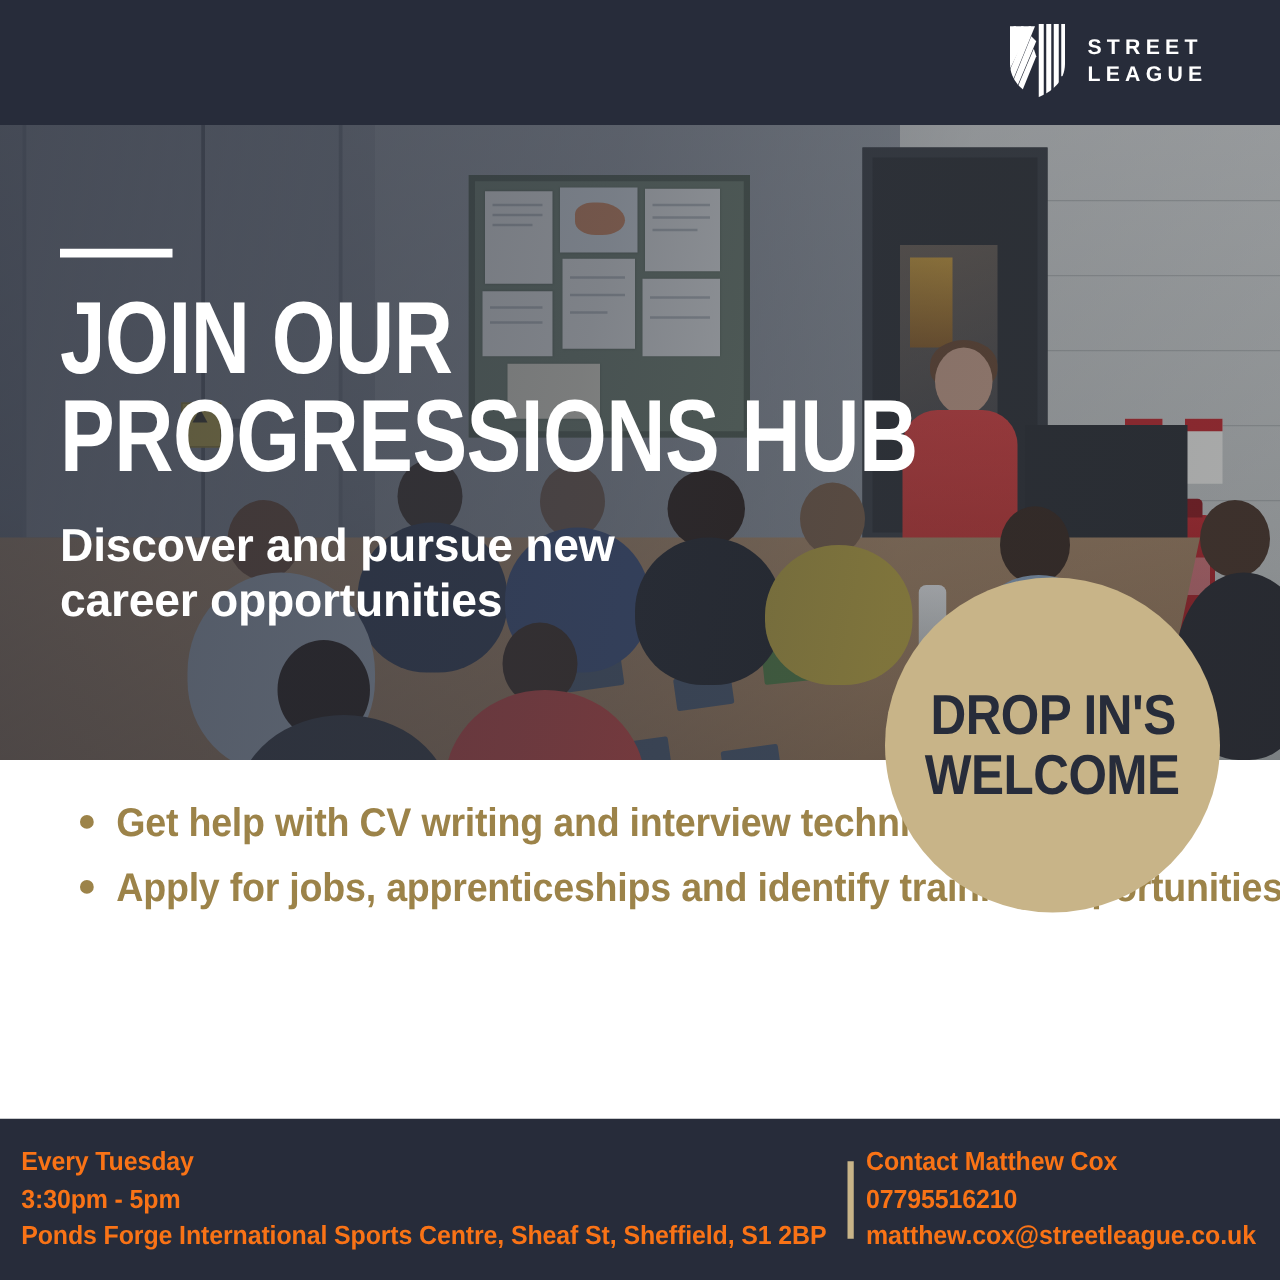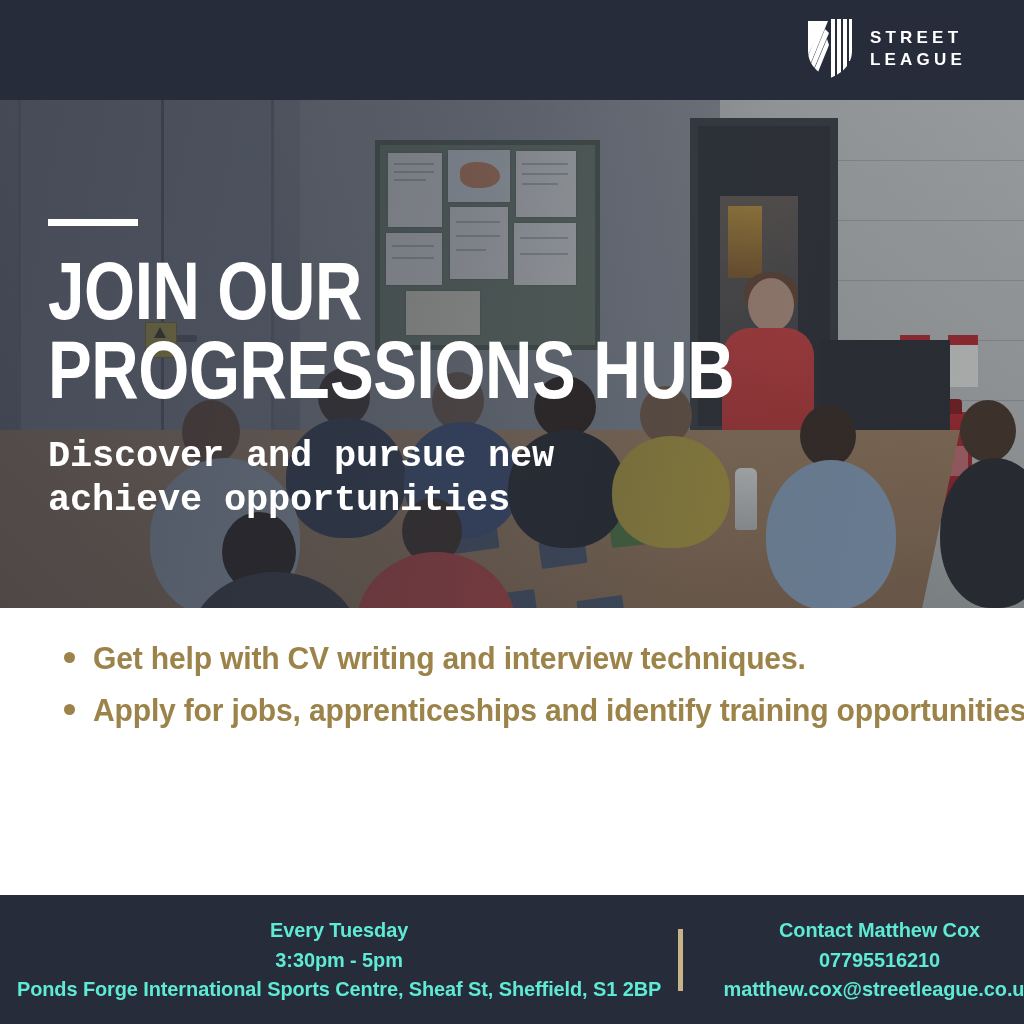--- a/index.html
+++ b/index.html
@@ -195,21 +195,21 @@
     background: #23262b; border-radius: 6px;
   }
 
   
   .photo-tint {
     position: absolute; inset: 0;
     background: linear-gradient(100deg, rgba(40,45,58,.72) 0%, rgba(45,50,62,.58) 45%, rgba(40,45,55,.40) 70%, rgba(35,40,50,.34) 100%);
   }
 
   
-  .hero { position: absolute; left: 48px; top: 100px; z-index: 4; margin-top: 20px; }
+  .hero { position: absolute; left: 48px; top: 100px; z-index: 4; }
   .rule {
     width: 90px; height: 7px; background: #ffffff; margin-top: 99px;
   }
   .headline {
     margin: 26px 0 0 0;
     color: #ffffff;
     font-size: 82px;
     font-weight: bold;
     line-height: .96;
     letter-spacing: -0.5px;
@@ -219,21 +219,21 @@
   }
   .headline span { display: block; }
   .subhead {
     margin: 26px 0 0 0;
     color: #ffffff;
     font-size: 37px;
     font-weight: bold;
     line-height: 1.18;
     letter-spacing: -0.2px;
   }
-  .subhead span { display: block; font-family: Liberation Mono, monospace; }
+  .subhead span { display: block; }
 
   
   .age-badge {
     position: absolute;
     left: 549px; top: 487px;
     width: 168px; height: 105px;
     background: #c8b488;
     border-radius: 52px;
     z-index: 6;
     display: flex; flex-direction: column;
@@ -305,22 +305,22 @@
     position: absolute;
     left: 0; top: 895px;
     width: 1024px; height: 129px;
     background: #272c3a;
     z-index: 6;
     display: flex;
     align-items: center;
   }
   .footer-col {
     flex: 1 1 0;
-    text-align: center;
-    color: #5eead4;
+    text-align: left;
+    color: #f97316;
   }
   .footer-col p {
     margin: 0;
     font-size: 21px;
     font-weight: bold;
     line-height: 1.42;
     letter-spacing: -0.1px;
     transform: scaleX(.95);
     white-space: nowrap;
   }
@@ -479,25 +479,29 @@
   </div>
 
   <div class="hero">
     <div class="rule"></div>
     <h1 class="headline">
       <span>JOIN OUR</span>
       <span>PROGRESSIONS HUB</span>
     </h1>
     <p class="subhead">
       <span>Discover and pursue new</span>
-      <span>achieve opportunities</span>
+      <span>career opportunities</span>
     </p>
   </div>
 
 
+  <div class="dropin-badge">
+    <span>DROP IN'S</span>
+    <span>WELCOME</span>
+  </div>
 
   <div class="bullets">
     <div class="bullet-row">
       <span class="dot"></span>
       <span class="bullet-text">Get help with CV writing and interview techniques.</span>
     </div>
     <div class="bullet-row">
       <span class="dot"></span>
       <span class="bullet-text">Apply for jobs, apprenticeships and identify training opportunities.</span>
     </div>

